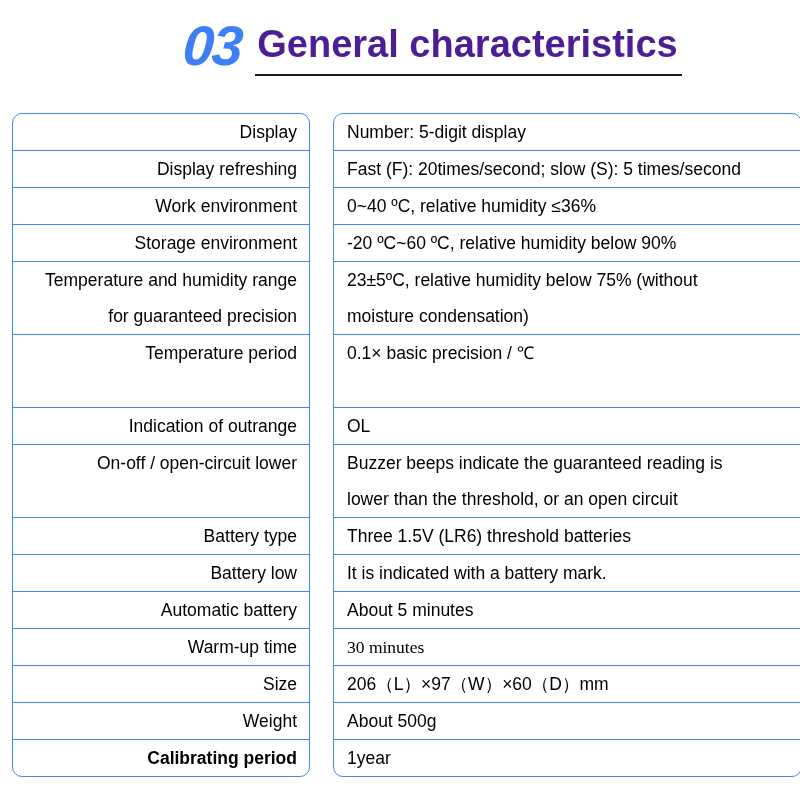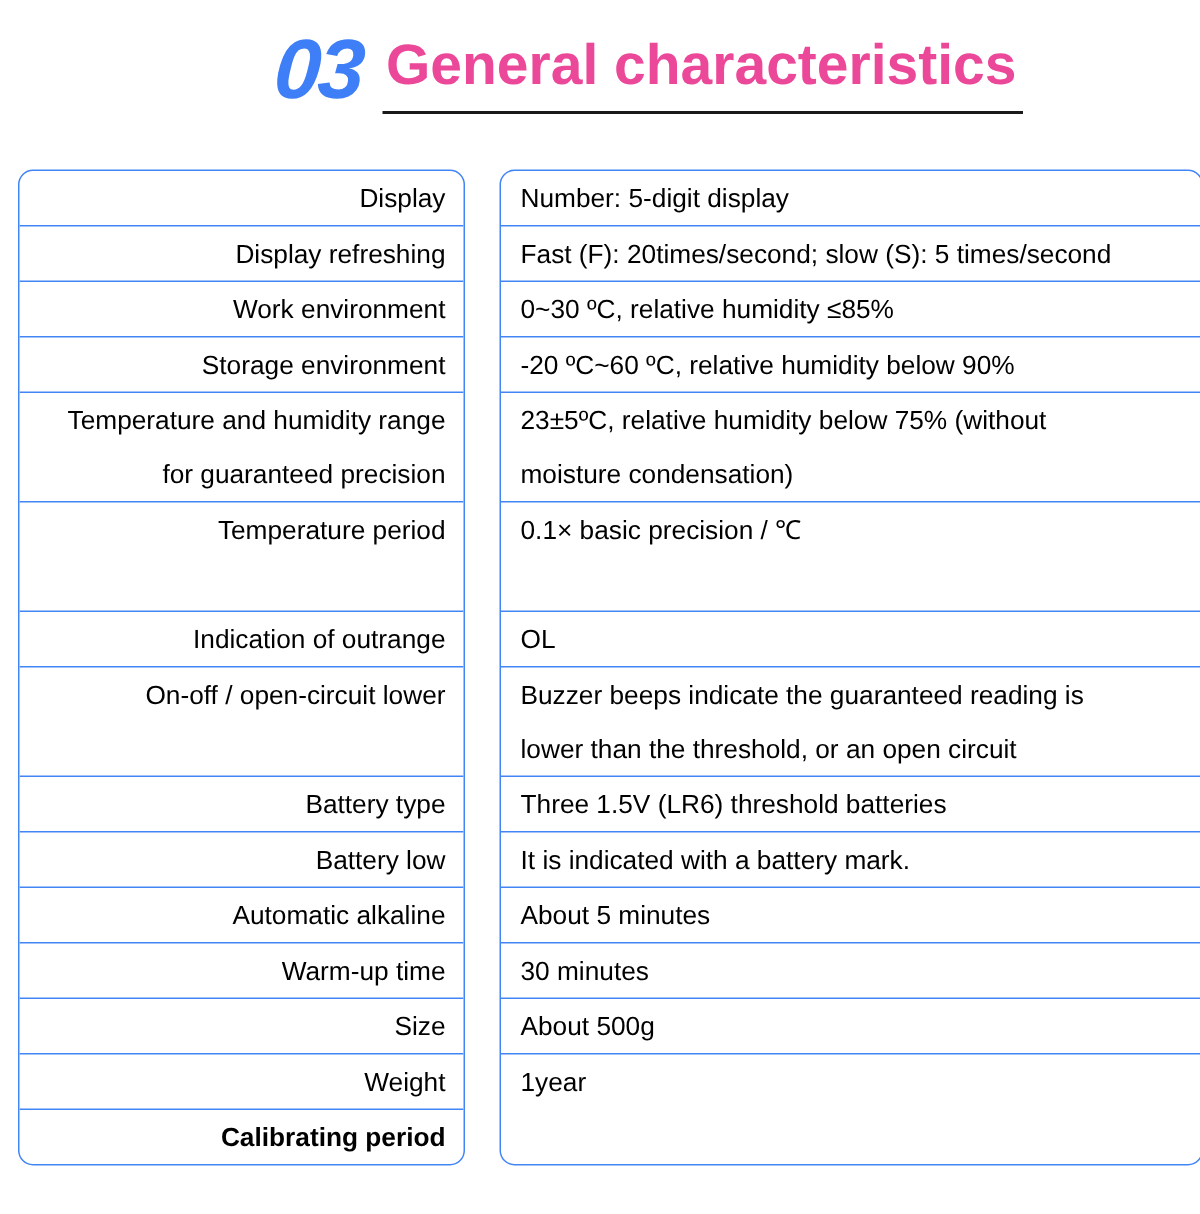--- a/index.html
+++ b/index.html
@@ -31,21 +31,21 @@
     font-weight: bold;
     font-style: italic;
     line-height: 60px;
     letter-spacing: -2px;
     transform: skewX(-4deg);
   }
   .section-title {
     margin: 0;
     font-size: 38px;
     font-weight: bold;
-    color: #ec4899;
+    color: #4c1d95;
     line-height: 44px;
     padding: 0 4px 8px 2px;
     border-bottom: 2px solid #1a1a1a;
     white-space: nowrap;
   }
   
   .spec-table {
     position: absolute;
     left: 12px;
     top: 113px;
@@ -122,21 +122,21 @@
         <div class="row" style="height: 72px;">
           <div class="line">On-off / open-circuit lower</div>
         </div>
         <div class="row" style="height: 36px;">
           <div class="line">Battery type</div>
         </div>
         <div class="row" style="height: 36px;">
           <div class="line">Battery low</div>
         </div>
         <div class="row" style="height: 36px;">
-          <div class="line">Automatic alkaline</div>
+          <div class="line">Automatic battery</div>
         </div>
         <div class="row" style="height: 36px;">
           <div class="line">Warm-up time</div>
         </div>
         <div class="row" style="height: 36px;">
           <div class="line">Size</div>
         </div>
         <div class="row" style="height: 36px;">
           <div class="line">Weight</div>
         </div>
@@ -145,21 +145,21 @@
         </div>
       </div>
     <div class="col values">
         <div class="row" style="height: 36px;">
           <div class="line">Number: 5-digit display</div>
         </div>
         <div class="row" style="height: 36px;">
           <div class="line">Fast (F): 20times/second; slow (S): 5 times/second</div>
         </div>
         <div class="row" style="height: 36px;">
-          <div class="line">0~30 ºC, relative humidity ≤85%</div>
+          <div class="line">0~40 ºC, relative humidity ≤36%</div>
         </div>
         <div class="row" style="height: 36px;">
           <div class="line">-20 ºC~60 ºC, relative humidity below 90%</div>
         </div>
         <div class="row" style="height: 72px;">
           <div class="line">23±5ºC, relative humidity below 75% (without</div>
           <div class="line">moisture condensation)</div>
         </div>
         <div class="row" style="height: 72px;">
           <div class="line">0.1× basic precision / ℃</div>
@@ -173,22 +173,25 @@
         </div>
         <div class="row" style="height: 36px;">
           <div class="line">Three 1.5V (LR6) threshold batteries</div>
         </div>
         <div class="row" style="height: 36px;">
           <div class="line">It is indicated with a battery mark.</div>
         </div>
         <div class="row" style="height: 36px;">
           <div class="line">About 5 minutes</div>
         </div>
-        <div class="row" style="height: 36px;">
+        <div class="row" style="height: 36px; font-family: Liberation Serif, serif;">
           <div class="line">30 minutes</div>
+        </div>
+        <div class="row" style="height: 36px;">
+          <div class="line">206（L）×97（W）×60（D）mm</div>
         </div>
         <div class="row" style="height: 36px;">
           <div class="line">About 500g</div>
         </div>
         <div class="row" style="height: 36px;">
           <div class="line">1year</div>
         </div>
       </div>
   </div>
 

